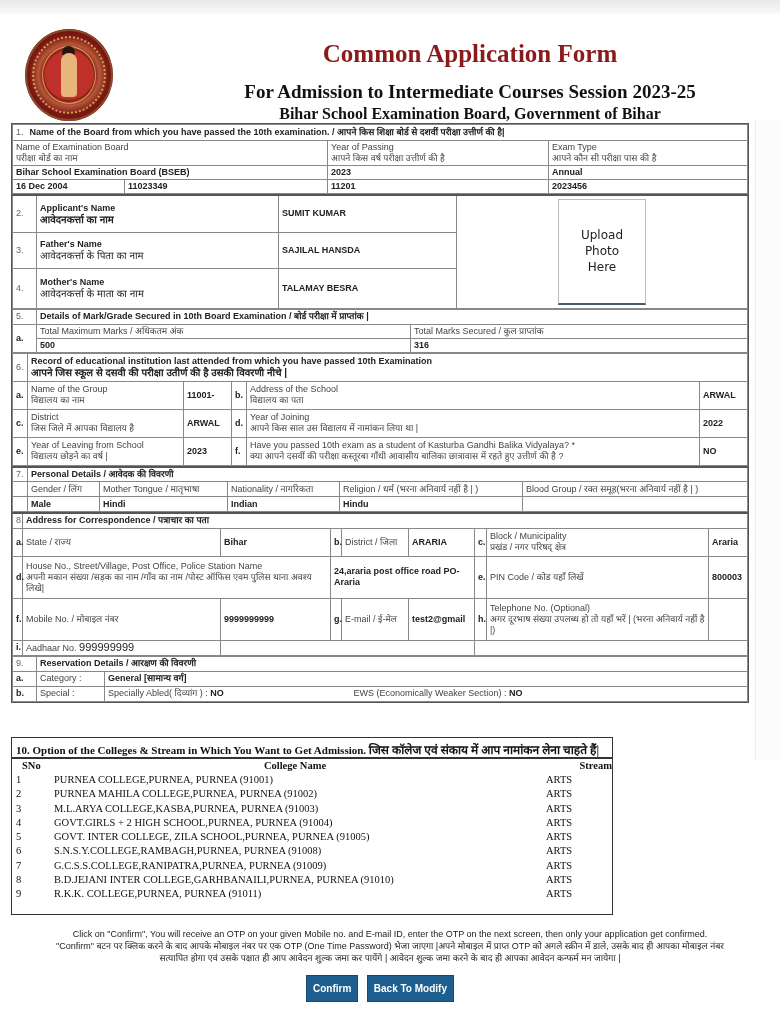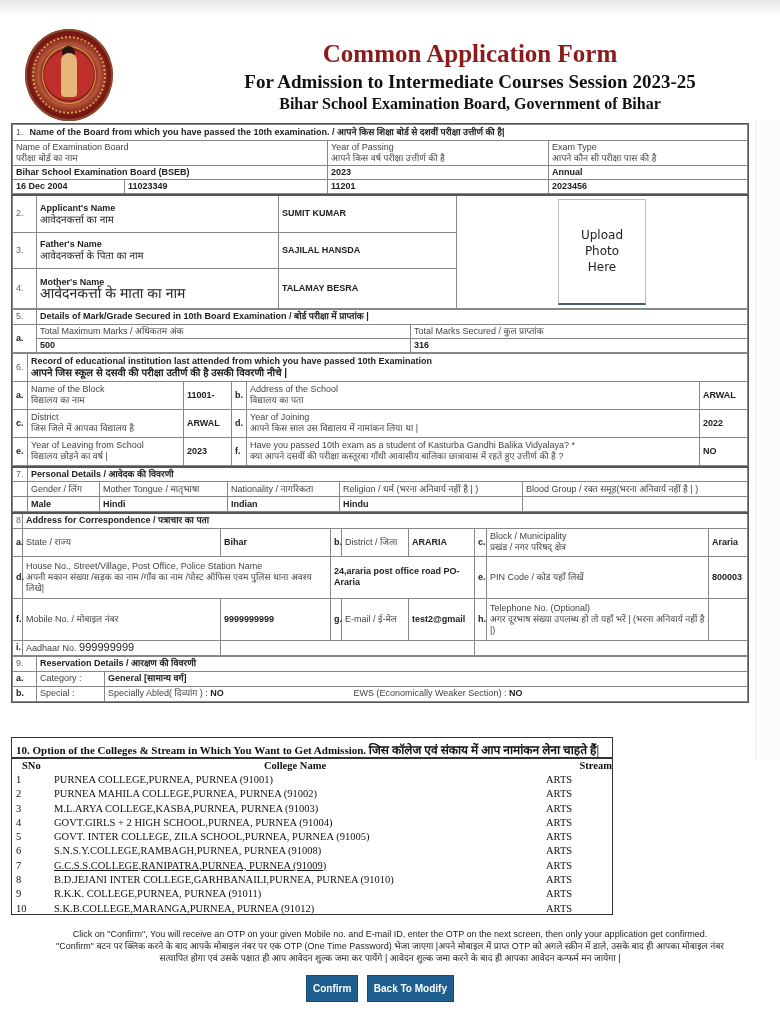--- a/index.html
+++ b/index.html
@@ -13,21 +13,21 @@
   .logo { position: absolute; left: 25px; top: 7px; width: 88px; height: 92px; border-radius: 50%;
           background: radial-gradient(circle at 50% 50%, #c0302a 0 38%, #8a1e1a 40%, #b5573a 48%, #7a1814 62%, #5e1210 100%);
           box-shadow: 0 0 0 2px #8a4a2a inset; }
   .logo .ring { position: absolute; left: 7px; top: 7px; right: 7px; bottom: 7px; border-radius: 50%; border: 2px dotted #d8a04a; }
   .logo .ring2 { position: absolute; left: 17px; top: 17px; right: 17px; bottom: 17px; border-radius: 50%; border: 1px solid #d8a04a; }
   .logo .figure { position: absolute; left: 36px; top: 24px; width: 16px; height: 44px; background: #e8b57a; border-radius: 8px 8px 4px 4px; }
   .logo .head { position: absolute; left: 37px; top: 17px; width: 13px; height: 13px; background: #2a1410; border-radius: 50%; }
 
   .titles { position: absolute; left: 200px; top: 18px; width: 540px; text-align: center; font-family: "Liberation Serif", serif; font-weight: bold; }
   .t1 { color: #8b1a1a; font-size: 25px; line-height: 28px; }
-  .t2 { color: #111; font-size: 19px; line-height: 24px; margin-top: 2px; }
+  .t2 { color: #111; font-size: 19px; line-height: 24px; margin-top: 12px; }
   .t3 { color: #111; font-size: 16px; line-height: 20px; }
 
   .form { position: absolute; left: 11px; top: 123px; width: 738px; border: 1px solid #555; }
   table { border-collapse: collapse; width: 100%; table-layout: fixed; }
   td { border: 1px solid #888; font-size: 9px; line-height: 11px; padding: 1px 3px; vertical-align: middle; color: #444; }
   td.b { font-weight: bold; color: #222; }
   td.sec { font-weight: bold; color: #222; }
   td.num { color: #666; }
   .hi { display: block; }
   .thick { border-top: 2px solid #555; }
@@ -115,42 +115,42 @@
         <col style="width:24px">
         <col style="width:242px">
         <col style="width:178px">
         <col>
       </colgroup>
     <tbody>
         <tr style="height:37px">
       <td class="num">2.</td>
       <td class="b">
             <span class="hi">Applicant's Name</span>
-            <span class="hi" style="font-weight:normal;color:#222;font-size:10px">आवेदनकर्त्ता का नाम</span>
+            <span class="hi" style="font-weight:bold;color:#222;font-size:10px">आवेदनकर्त्ता का नाम</span>
           </td>
       <td class="b">SUMIT KUMAR</td>
       <td rowspan="3" style="padding:2px">
         <div class="photo" style="">
               <span style="width:60px">Upload Photo Here</span>
             </div>
       </td>
     </tr>
     <tr style="height:36px">
       <td class="num">3.</td>
       <td class="b">
             <span class="hi">Father's Name</span>
             <span class="hi" style="font-weight:normal;color:#222;font-size:10px">आवेदनकर्त्ता के पिता का नाम</span>
           </td>
       <td class="b">SAJILAL HANSDA</td>
     </tr>
     <tr style="height:40px">
       <td class="num">4.</td>
       <td class="b">
             <span class="hi">Mother's Name</span>
-            <span class="hi" style="font-weight:normal;color:#222;font-size:14px">आवेदनकर्त्ता के माता का नाम</span>
+            <span class="hi" style="font-weight:normal;color:#222;font-size:10px">आवेदनकर्त्ता के माता का नाम</span>
           </td>
       <td class="b">TALAMAY BESRA</td>
     </tr>
   </tbody>
     </table>
 
   <table>
     <colgroup>
         <col style="width:24px">
         <col style="width:374px">
@@ -186,21 +186,21 @@
         <tr style="height:28px">
       <td class="num">6.</td>
       <td colspan="5" class="sec">
             <span class="hi">Record of educational institution last attended from which you have passed 10th Examination</span>
             <span class="hi" style="font-size:10px">आपने जिस स्कूल से दसवी की परीक्षा उतीर्ण की है उसकी विवरणी नीचे |</span>
           </td>
     </tr>
     <tr style="height:28px">
       <td class="b">a.</td>
       <td>
-            <span class="hi">Name of the Block</span>
+            <span class="hi">Name of the Group</span>
             <span class="hi">विद्यालय का नाम</span>
           </td>
       <td class="b">11001-</td>
       <td class="b">b.</td>
       <td>
             <span class="hi">Address of the School</span>
             <span class="hi">विद्यालय का पता</span>
           </td>
       <td class="b">ARWAL</td>
     </tr>
@@ -403,36 +403,31 @@
           <td style="padding-left: 6px;">GOVT. INTER COLLEGE, ZILA SCHOOL,PURNEA, PURNEA (91005)</td>
           <td>ARTS</td>
         </tr>
         <tr>
           <td>6</td>
           <td style="padding-left: 6px;">S.N.S.Y.COLLEGE,RAMBAGH,PURNEA, PURNEA (91008)</td>
           <td>ARTS</td>
         </tr>
         <tr>
           <td>7</td>
-          <td style="padding-left: 6px; text-decoration: underline;">G.C.S.S.COLLEGE,RANIPATRA,PURNEA, PURNEA (91009)</td>
+          <td style="padding-left: 6px;">G.C.S.S.COLLEGE,RANIPATRA,PURNEA, PURNEA (91009)</td>
           <td>ARTS</td>
         </tr>
         <tr>
           <td>8</td>
           <td style="padding-left: 6px;">B.D.JEJANI INTER COLLEGE,GARHBANAILI,PURNEA, PURNEA (91010)</td>
           <td>ARTS</td>
         </tr>
         <tr>
           <td>9</td>
           <td style="padding-left: 6px; margin-top: 31px;">R.K.K. COLLEGE,PURNEA, PURNEA (91011)</td>
-          <td>ARTS</td>
-        </tr>
-        <tr>
-          <td>10</td>
-          <td style="padding-left: 6px;">S.K.B.COLLEGE,MARANGA,PURNEA, PURNEA (91012)</td>
           <td>ARTS</td>
         </tr>
       </tbody>
   </table>
 </div>
 
 <div class="footer">
   <div>Click on "Confirm", You will receive an OTP on your given Mobile no. and E-mail ID, enter the OTP on the next screen, then only your application get confirmed.</div>
   <div style="padding:0 30px">"Confirm" बटन पर क्लिक करने के बाद आपके मोबाइल नंबर पर एक OTP (One Time Password) भेजा जाएगा |अपने मोबाइल में प्राप्त OTP को अगले स्क्रीन में डाले, उसके बाद ही आपका मोबाइल नंबर सत्यापित होगा एवं उसके पक्षात ही आप आवेदन शुल्क जमा कर पायेंगे | आवेदन शुल्क जमा करने के बाद ही आपका आवेदन कन्फर्म मन जायेगा |</div>
 </div>

